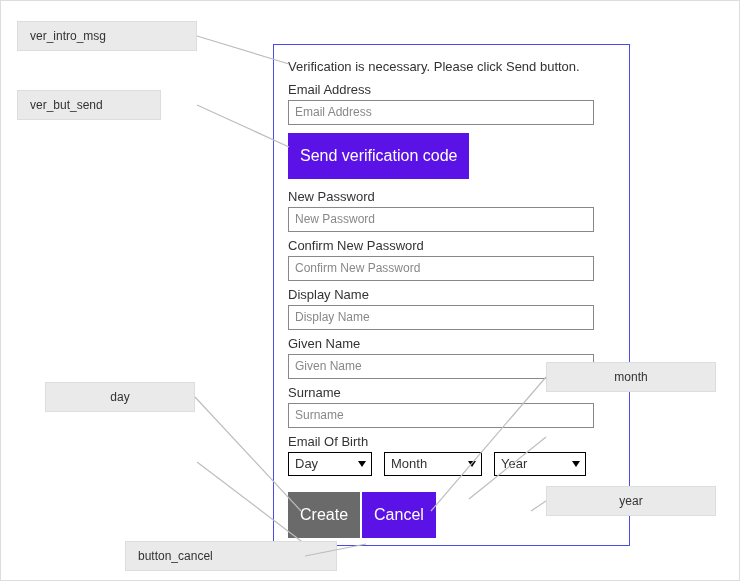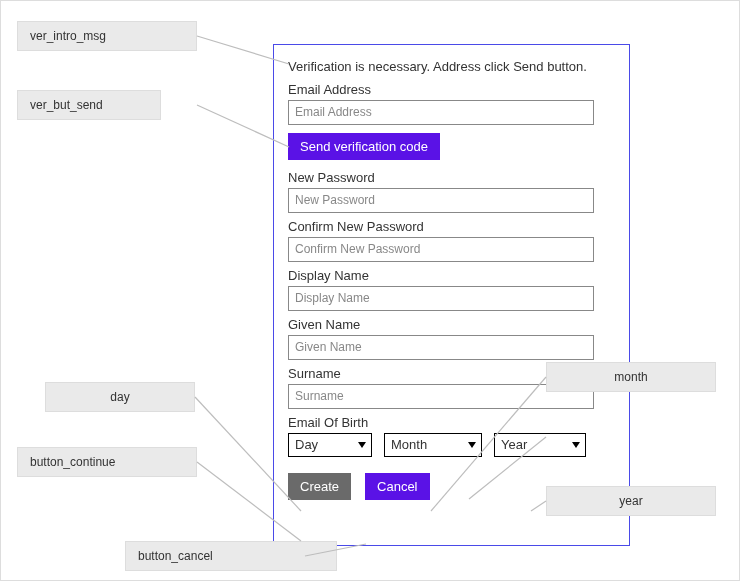--- a/index.html
+++ b/index.html
@@ -49,22 +49,22 @@
     padding: 0 6px;
     font-size: 12px;
     color: #333;
     background: #fff;
   }
   .text-input::placeholder { color: #888; }
   .btn {
     display: inline-block;
     border: none;
     color: #fff;
-    font-size: 13px;
-    padding: 6px 12px;
+    font-size: 16px;
+    padding: 14px 12px;
     cursor: pointer;
     font-family: inherit;
   }
   .btn-purple { background: #5a12e6; }
   .btn-gray   { background: #6a6a6a; }
   .send-btn { margin-top: 8px; margin-bottom: 4px; }
 
   .dob-row { display: flex; gap: 12px; margin-top: 3px; }
   .select-wrap { position: relative; }
   .select {
@@ -86,21 +86,21 @@
     width: 0; height: 0;
     border-left: 4px solid transparent;
     border-right: 4px solid transparent;
     border-top: 6px solid #000;
     pointer-events: none;
   }
   .sel-day   { width: 84px; }
   .sel-month { width: 98px; }
   .sel-year  { width: 92px; }
 
-  .action-row { margin-top: 16px; display: flex; gap: 14px; }
+  .action-row { margin-top: 16px; display: flex; gap: 2px; }
 
   
   .callout {
     position: absolute;
     background: #eaeaea;
     border: 1px solid #ddd;
     padding: 6px 12px;
     font-size: 12px;
     color: #333;
     height: 30px;
@@ -120,21 +120,21 @@
     stroke-width: 1.2;
   }
 </style>
 </head>
 <body>
 
 <div class="canvas">
 
   <div class="form-panel">
 
-    <div class="intro-msg">Verification is necessary. Address click Send button.</div>
+    <div class="intro-msg">Verification is necessary. Please click Send button.</div>
 
     <div class="field">
       <label class="field-label">Email Address</label>
       <input class="text-input" type="text" placeholder="Email Address" style="">
     </div>
 
     <button class="btn btn-purple send-btn">Send verification code</button>
 
     <div class="field">
       <label class="field-label">New Password</label>
@@ -185,21 +185,20 @@
     <div class="action-row">
       <button class="btn btn-gray">Create</button>
       <button class="btn btn-purple">Cancel</button>
     </div>
 
   </div>
 
   <div class="callout" style="left:16px;  top:20px;  width:180px;">ver_intro_msg</div>
   <div class="callout" style="left:16px;  top:89px;  width:144px;">ver_but_send</div>
   <div class="callout" style="left:44px;  top:381px; width:150px; text-align:center;">day</div>
-  <div class="callout" style="left:16px;  top:446px; width:180px;">button_continue</div>
   <div class="callout" style="left:124px; top:540px; width:212px;">button_cancel</div>
   <div class="callout" style="left:545px; top:361px; width:170px; text-align:center;">month</div>
   <div class="callout" style="left:545px; top:485px; width:170px; text-align:center;">year</div>
 
   <svg class="leaders">
 
     <line x1="196" y1="35" x2="288" y2="63"></line>
 
     <line x1="196" y1="104" x2="288" y2="146"></line>
 

